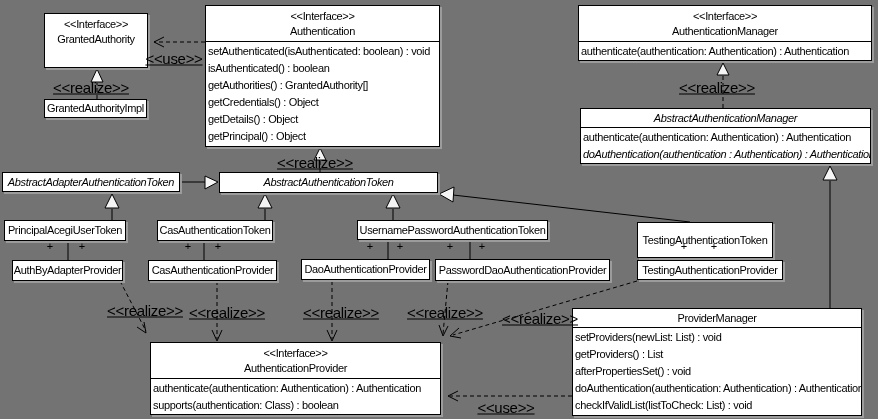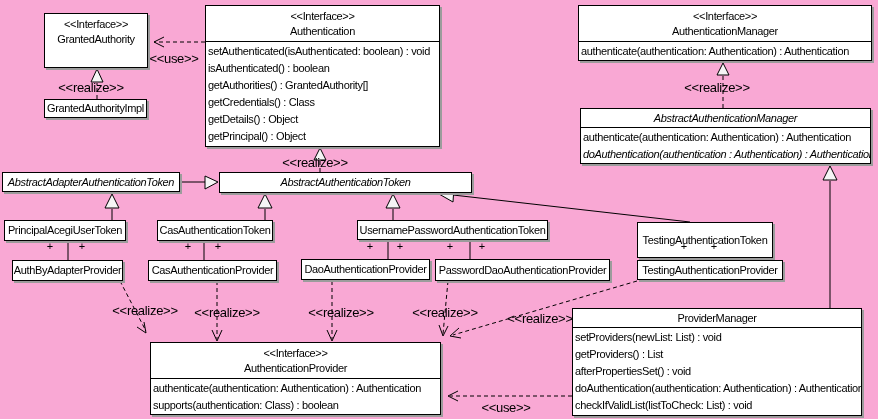--- a/index.html
+++ b/index.html
@@ -1,29 +1,29 @@
 <!DOCTYPE html>
 <html><head>
 <meta charset="utf-8">
 <style>
   html,body{margin:0;padding:0;}
   body{font-family:"Liberation Sans","DejaVu Sans",sans-serif;background:#efefef;}
-  #canvas{position:relative;width:878px;height:419px;background:#f9a8d4;overflow:hidden;}
+  #canvas{position:relative;width:878px;height:419px;background:#737373;overflow:hidden;}
   svg.edges{position:absolute;left:0;top:0;pointer-events:none;}
   .uml-box{position:absolute;box-sizing:border-box;background:#fff;border:1px solid #000;
            box-shadow:2px 2px 0 #9c9c9c;overflow:hidden;font-size:11px;letter-spacing:-0.35px;color:#000;}
   .hdr{text-align:center;padding:3px 2px 2px;}
   .stereo,.cname{line-height:15px;white-space:nowrap;overflow:hidden;}
   .methods{border-top:1px solid #000;padding:1px 1px;}
   .m{line-height:17px;white-space:nowrap;padding-left:1px;}
   .name-only{display:flex;align-items:center;justify-content:center;}
   .name-only .cname{width:100%;text-align:center;}
   .abstract .cname{font-style:italic;}
   .it{font-style:italic;}
-  .lbl{position:absolute;font-size:13px;letter-spacing:-0.3px;color:#000;transform:translate(-50%,-50%);white-space:nowrap;}
+  .lbl{position:absolute;font-size:15px;letter-spacing:-0.3px;color:#000;transform:translate(-50%,-50%);white-space:nowrap;text-decoration:underline;}
   .plus{position:absolute;font-size:11px;color:#000;transform:translate(-50%,-50%);}
 </style>
 </head>
 <body>
 
 <div id="canvas">
 
   <svg class="edges" width="878" height="419" viewBox="0 0 878 419" stroke="#000" fill="none" stroke-width="1">
 
     <g>
@@ -132,21 +132,21 @@
 
   <div class="uml-box" style="left:205px;top:5px;width:235px;height:142px">
     <div class="hdr">
       <div class="stereo">&lt;&lt;Interface&gt;&gt;</div>
       <div class="cname">Authentication</div>
     </div>
     <div class="methods">
       <div class="m">setAuthenticated(isAuthenticated: boolean) : void</div>
       <div class="m">isAuthenticated() : boolean</div>
       <div class="m">getAuthorities() : GrantedAuthority[]</div>
-      <div class="m">getCredentials() : Class</div>
+      <div class="m">getCredentials() : Object</div>
       <div class="m">getDetails() : Object</div>
       <div class="m">getPrincipal() : Object</div>
     </div>
   </div>
 
   <div class="uml-box" style="left:578px;top:5px;width:294px;height:56px">
     <div class="hdr">
       <div class="stereo">&lt;&lt;Interface&gt;&gt;</div>
       <div class="cname">AuthenticationManager</div>
     </div>
@@ -162,21 +162,21 @@
     <div class="methods">
       <div class="m">authenticate(authentication: Authentication) : Authentication</div>
       <div class="m it">doAuthentication(authentication : Authentication) : Authentication</div>
     </div>
   </div>
 
   <div class="uml-box name-only abstract" style="left:2px;top:172px;width:178px;height:20px">
     <div class="cname">AbstractAdapterAuthenticationToken</div>
   </div>
 
-  <div class="uml-box name-only abstract" style="left:219px;top:172px;width:253px;height:21px">
+  <div class="uml-box name-only abstract" style="left:219px;top:172px;width:219px;height:21px">
     <div class="cname">AbstractAuthenticationToken</div>
   </div>
 
   <div class="uml-box name-only" style="left:4px;top:220px;width:122px;height:21px">
     <div class="cname">PrincipalAcegiUserToken</div>
   </div>
 
   <div class="uml-box name-only" style="left:157px;top:220px;width:116px;height:21px">
     <div class="cname">CasAuthenticationToken</div>
   </div>

